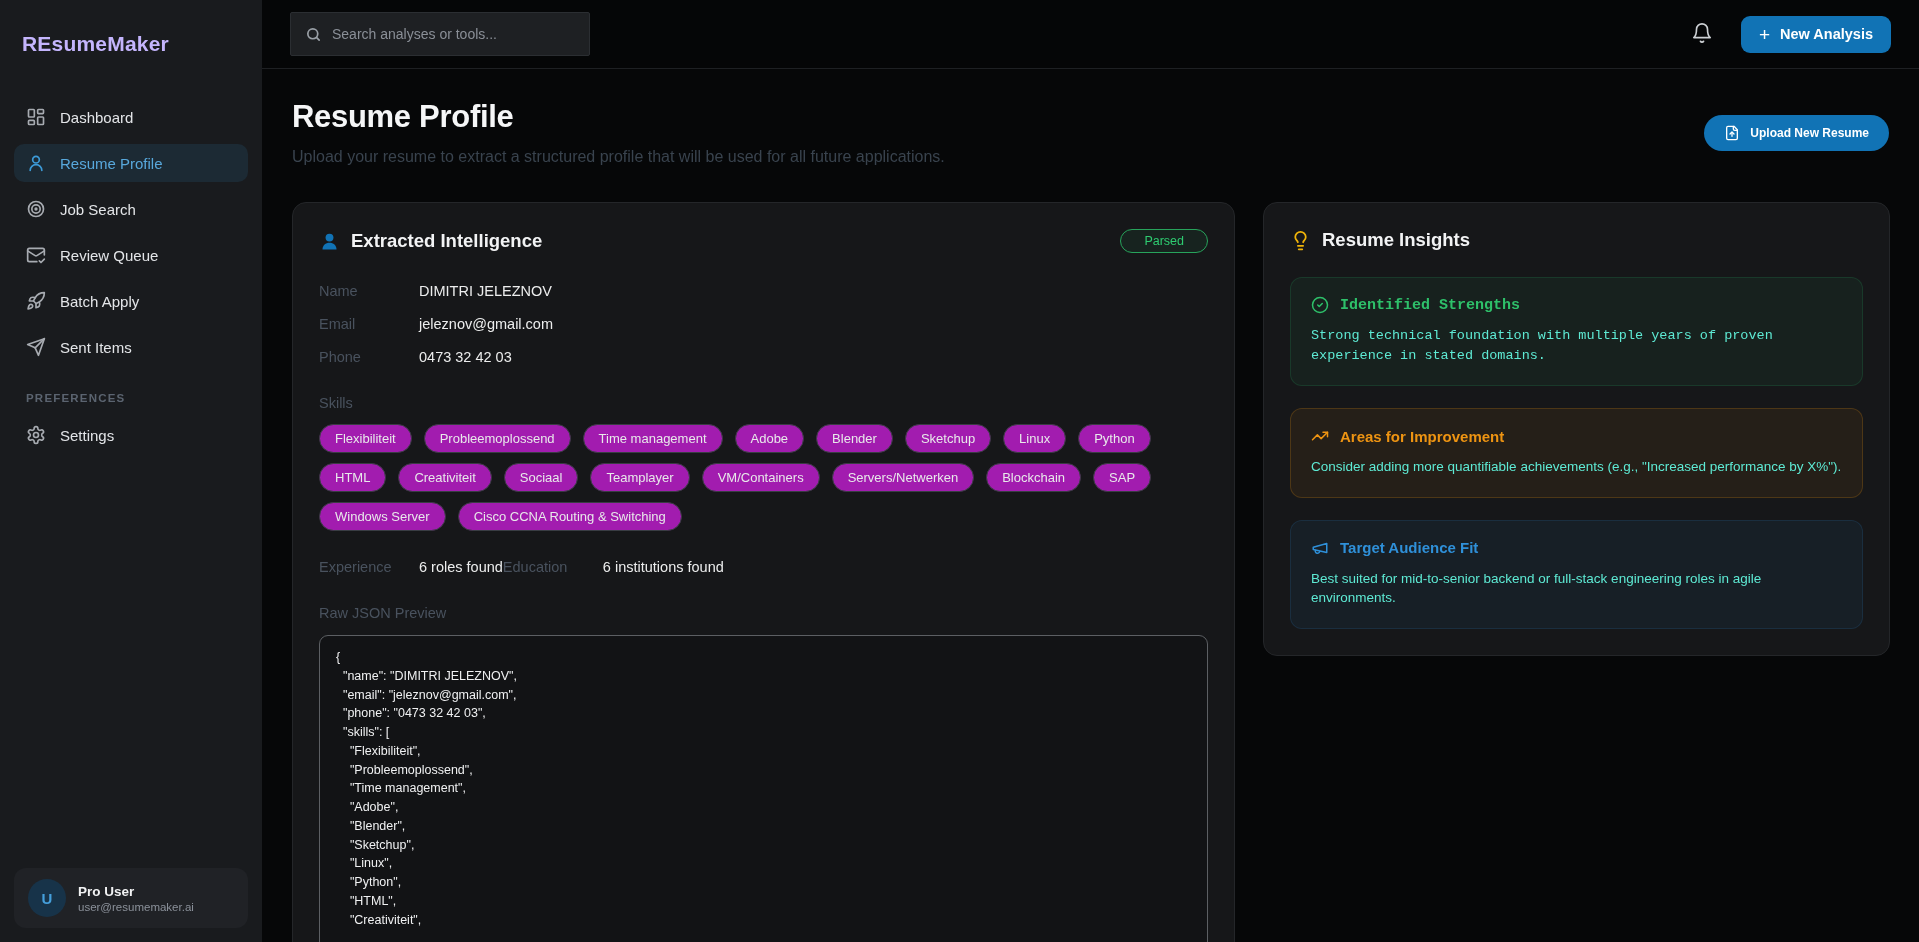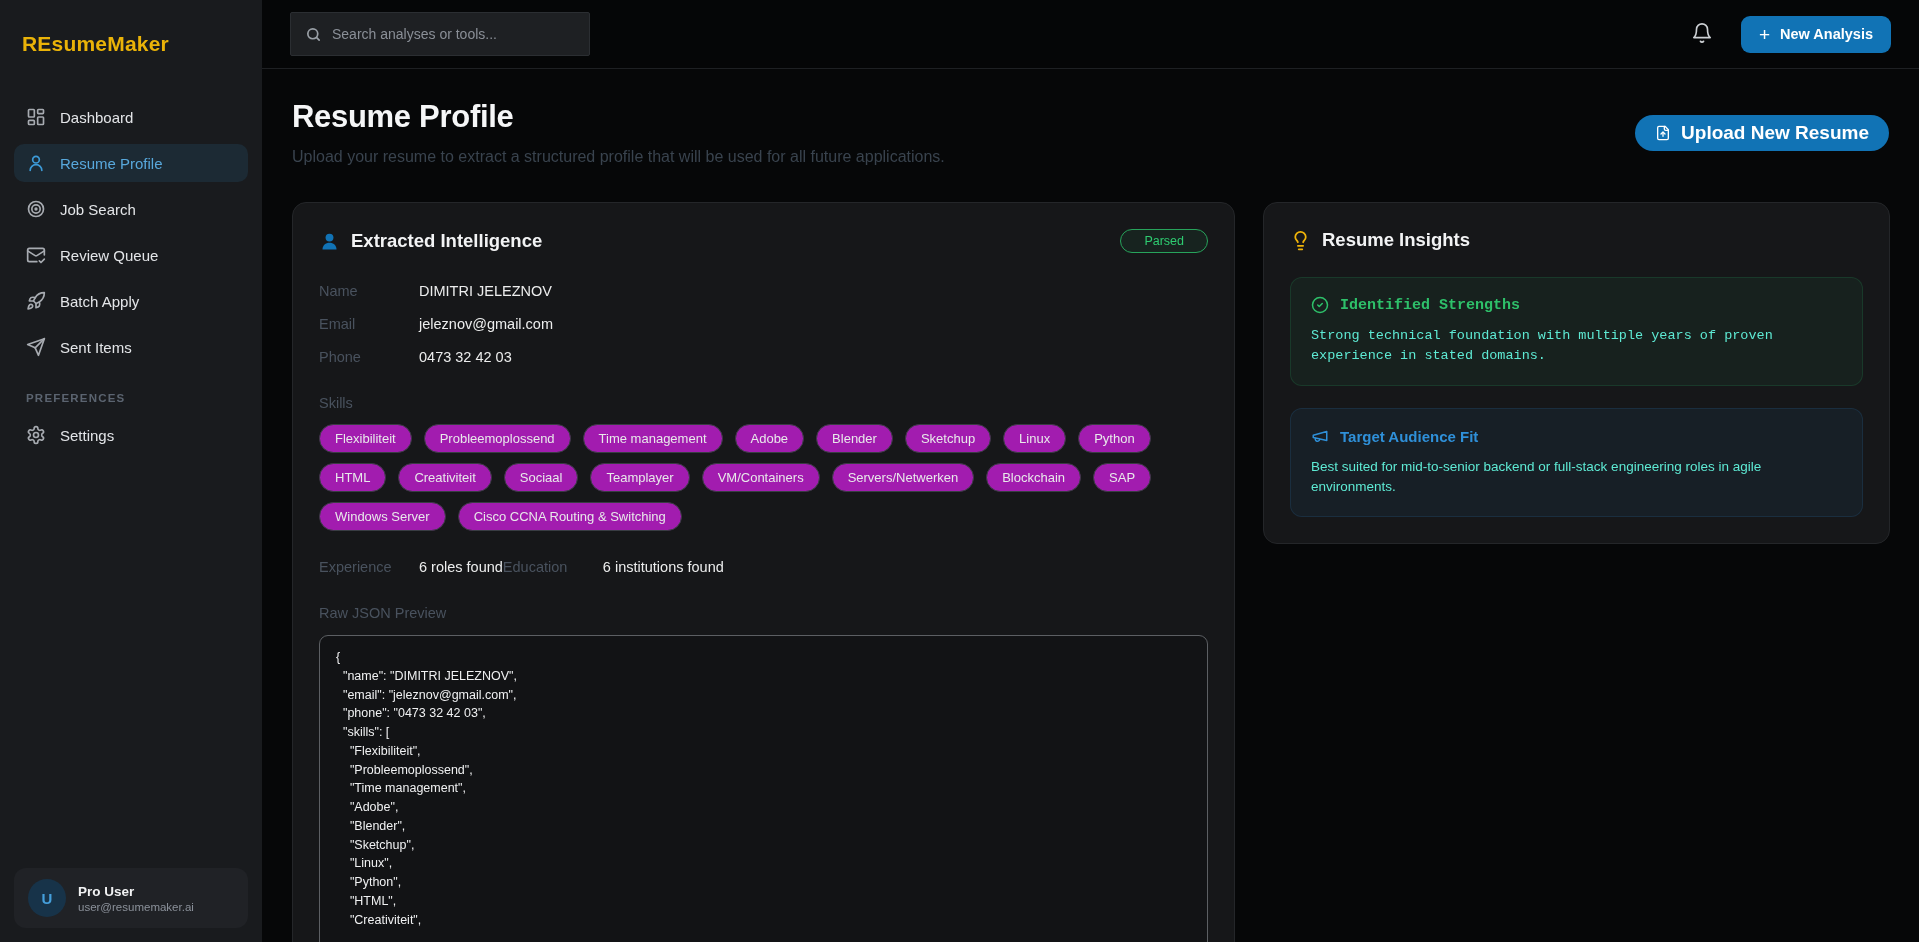--- a/index.html
+++ b/index.html
@@ -3,21 +3,21 @@
 <meta charset="utf-8">
 <style>
   * { margin:0; padding:0; box-sizing:border-box; }
   html,body { width:1919px; height:942px; overflow:hidden; background:#08090a;
     font-family:"Liberation Sans", sans-serif; color:#e9eaec; }
   .app { display:flex; width:1919px; height:942px; }
 
   
   .sidebar { position:relative; width:262px; flex:0 0 262px; height:100%;
     background:#191b1e; padding:20px 14px; }
-  .logo { font-size:21px; font-weight:bold; color:#eab308; letter-spacing:.2px;
+  .logo { font-size:21px; font-weight:bold; color:#c4b5fd; letter-spacing:.2px;
     padding:12px 8px 0 8px; }
   .nav { margin-top:42px; display:flex; flex-direction:column; gap:8px; }
   .nav-item { display:flex; align-items:center; gap:14px; padding:9px 12px;
     border-radius:10px; color:#e3e5e8; font-size:15px; cursor:pointer; }
   .nav-item .ico { width:20px; height:20px; color:#a7abb1; display:flex; align-items:center; }
   .nav-item.active { background:#1c2a34; color:#58a8dc; }
   .nav-item.active .ico { color:#3d9bd8; }
   .section-label { margin:26px 12px 12px 12px; font-size:11.5px; letter-spacing:1.2px;
     color:#5b6470; font-weight:bold; }
   .user-card { position:absolute; left:14px; right:14px; bottom:14px;
@@ -43,21 +43,21 @@
   .bell-btn { width:24px; height:24px; color:#cdd0d4; cursor:pointer; }
   .btn-primary { background:#1173b5; color:#fff; border:none; cursor:pointer;
     display:flex; align-items:center; gap:10px; font-family:"Liberation Sans", sans-serif; }
   .new-analysis { height:37px; padding:0 18px; border-radius:9px; font-size:14.5px; font-weight:bold; }
   .new-analysis .plus { font-size:19px; font-weight:normal; line-height:1; }
 
   .content { flex:1; padding:30px; overflow:hidden; }
   .page-header { display:flex; align-items:center; justify-content:space-between; }
   .page-title { font-size:31px; font-weight:bold; color:#f5f6f7; letter-spacing:-.3px; }
   .page-subtitle { margin-top:13px; font-size:16px; color:#39434e; }
-  .upload-btn { height:36px; padding:0 20px; border-radius:999px; font-size:19px; font-weight:bold; }
+  .upload-btn { height:36px; padding:0 20px; border-radius:999px; font-size:12px; font-weight:bold; }
 
   .cards-row { display:flex; gap:28px; margin-top:36px; align-items:flex-start; }
   .card { background:#161719; border:1px solid #242629; border-radius:14px; padding:26px; }
   .card-intel { flex:0 0 943px; width:943px; height:1200px; }
   .card-insights { flex:0 0 627px; width:627px; }
   .card-head { display:flex; align-items:center; gap:10px; }
   .card-title { font-size:18.5px; font-weight:bold; color:#f2f3f4; }
   .head-ico { width:22px; height:22px; display:flex; align-items:center; }
   .badge-parsed { margin-left:auto; color:#2ecc71; border:1px solid #27a35b;
     background:rgba(46,204,113,.07); border-radius:999px; padding:4px 23px;
@@ -341,20 +341,32 @@
                   <svg width="18" height="18" viewBox="0 0 24 24" fill="none" stroke="currentColor" stroke-width="2" stroke-linecap="round" stroke-linejoin="round">
                       <circle cx="12" cy="12" r="10"></circle>
                       <path d="m9 12 2 2 4-4"></path>
                     </svg>
                 </span>
                 <span>Identified Strengths</span>
               </div>
               <div class="insight-desc">Strong technical foundation with multiple years of proven experience in stated domains.</div>
             </div>
 
+            <div class="insight insight-improvement">
+              <div class="insight-head">
+                <span class="ico">
+                  <svg width="18" height="18" viewBox="0 0 24 24" fill="none" stroke="currentColor" stroke-width="2" stroke-linecap="round" stroke-linejoin="round">
+                      <polyline points="22 7 13.5 15.5 8.5 10.5 2 17"></polyline>
+                      <polyline points="16 7 22 7 22 13"></polyline>
+                    </svg>
+                </span>
+                <span>Areas for Improvement</span>
+              </div>
+              <div class="insight-desc">Consider adding more quantifiable achievements (e.g., "Increased performance by X%").</div>
+            </div>
 
             <div class="insight insight-audience">
               <div class="insight-head">
                 <span class="ico">
                   <svg width="18" height="18" viewBox="0 0 24 24" fill="none" stroke="currentColor" stroke-width="2" stroke-linecap="round" stroke-linejoin="round">
                       <path d="m3 11 18-5v12L3 14v-3z"></path>
                       <path d="M11.6 16.8a3 3 0 1 1-5.8-1.6"></path>
                     </svg>
                 </span>
                 <span>Target Audience Fit</span>

